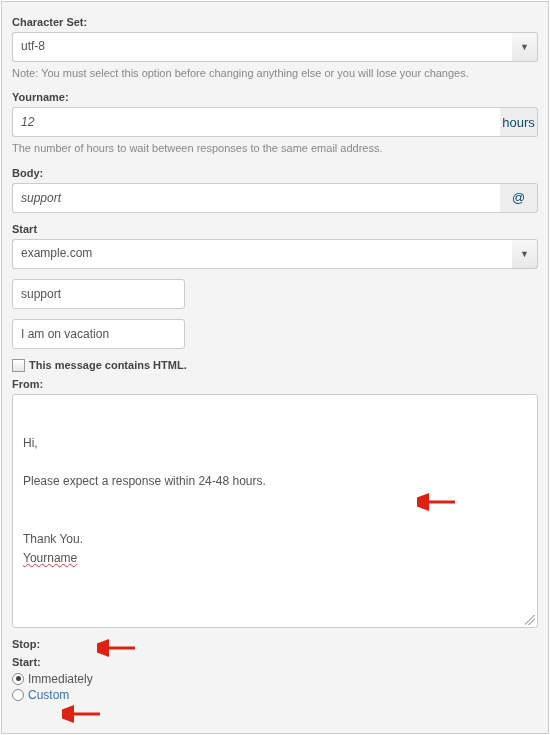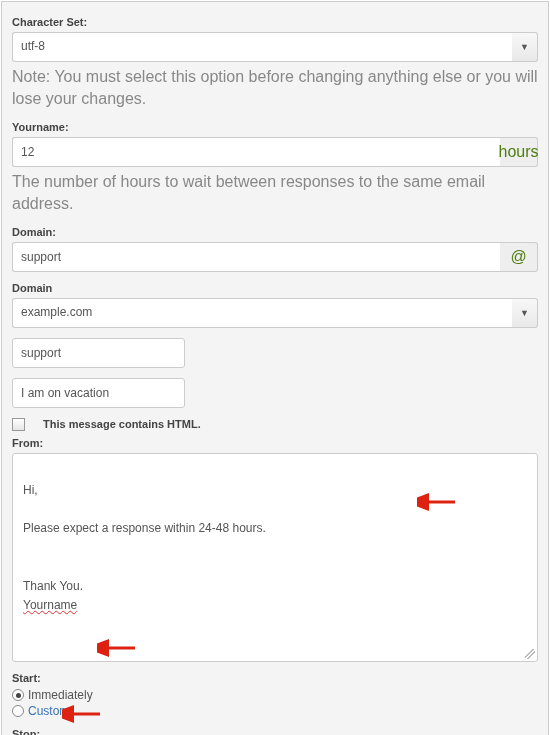--- a/index.html
+++ b/index.html
@@ -22,21 +22,21 @@
   }
   .label {
     font-weight: bold;
     color: #444;
     margin: 6px 0 4px 0;
     display: block;
     font-size: 11px;
   }
   .help {
     color: #888;
-    font-size: 16px;
+    font-size: 11px;
     margin-top: 4px;
     line-height: 1.4;
   }
   .select-wrap, .input-wrap {
     display: flex;
     align-items: center;
   }
   .select, .text-input {
     flex: 1;
     background: #fff;
@@ -64,41 +64,41 @@
   .addon {
     width: 38px;
     height: 30px;
     border: 1px solid #ccc;
     border-left: none;
     border-radius: 0 3px 3px 0;
     background: #eee;
     display: flex;
     align-items: center;
     justify-content: center;
-    color: #4d7c0f;
-    font-size: 16px;
-  }
-  .input-wrap .text-input.with-addon { border-radius: 3px 0 0 3px; border-right: none; }
+    color: #0c4a6e;
+    font-size: 13px;
+  }
+  .input-wrap .text-input.with-addon { border-radius: 3px 0 0 3px; border-right: none; font-style: italic; }
   .group { margin-bottom: 10px; }
   .checkbox-line {
     display: flex;
     align-items: center;
-    gap: 18px;
+    gap: 4px;
     margin: 8px 0 6px 0;
   }
   .checkbox {
     width: 13px; height: 13px;
     border: 1px solid #999;
     background: linear-gradient(#fff,#e6e6e6);
   }
   .body-area {
     background: #fff;
     border: 1px solid #ccc;
     border-radius: 3px;
-    padding: 8px 10px;
+    padding: 20px 10px;
     font-size: 12px;
     color: #555;
     white-space: pre-wrap;
     line-height: 1.6;
     position: relative;
     min-height: 130px;
   }
   .body-area .squiggle {
     text-decoration: wavy underline #d33 1px;
   }
@@ -151,29 +151,29 @@
   <div class="group">
     <label class="label">Yourname:</label>
     <div class="input-wrap">
       <input class="text-input with-addon" value="12" style="">
       <div class="addon">hours</div>
     </div>
     <div class="help">The number of hours to wait between responses to the same email address.</div>
   </div>
 
   <div class="group">
-    <label class="label">Domain:</label>
+    <label class="label">Body:</label>
     <div class="input-wrap">
       <input class="text-input with-addon" value="support" style="">
       <div class="addon">@</div>
     </div>
   </div>
 
   <div class="group">
-    <label class="label">Domain</label>
+    <label class="label">Start</label>
     <div class="select-wrap">
       <div class="select">example.com</div>
       <div class="caret-box">▼</div>
     </div>
   </div>
 
   <div class="group">
     <input class="text-input" value="support" style="">
   </div>
 
@@ -191,37 +191,37 @@
     <div class="body-area">
 <span>Hi,</span>
 
 <span>Please expect a response within 24-48 hours.</span>
 
 
 <span>Thank You.</span>
 <span class="squiggle">Yourname</span>
       <div class="resize-handle"></div>
     </div>
+  </div>
+
+  <div class="group" style="margin-bottom:4px;">
+    <label class="label">Stop:</label>
+
   </div>
 
   <div class="group">
     <label class="label">Start:</label>
     <div class="radio-line">
       <div class="radio checked"></div>
       <span>Immediately</span>
     </div>
     <div class="radio-line">
       <div class="radio"></div>
       <span class="link">Custom</span>
     </div>
-  </div>
-
-  <div class="group" style="margin-bottom:4px;">
-    <label class="label">Stop:</label>
-
   </div>
 
   <svg class="arrow" style="left:415px; top:490px;" width="40" height="20">
     <defs>
         <marker id="ah1" markerWidth="8" markerHeight="8" refX="2" refY="3" orient="auto">
           <path d="M0,0 L0,6 L8,3 z" fill="#d21"></path>
         </marker>
       </defs>
     <line x1="38" y1="10" x2="6" y2="10" stroke="#d21" stroke-width="3" marker-end="url(#ah1)"></line>
   </svg>

